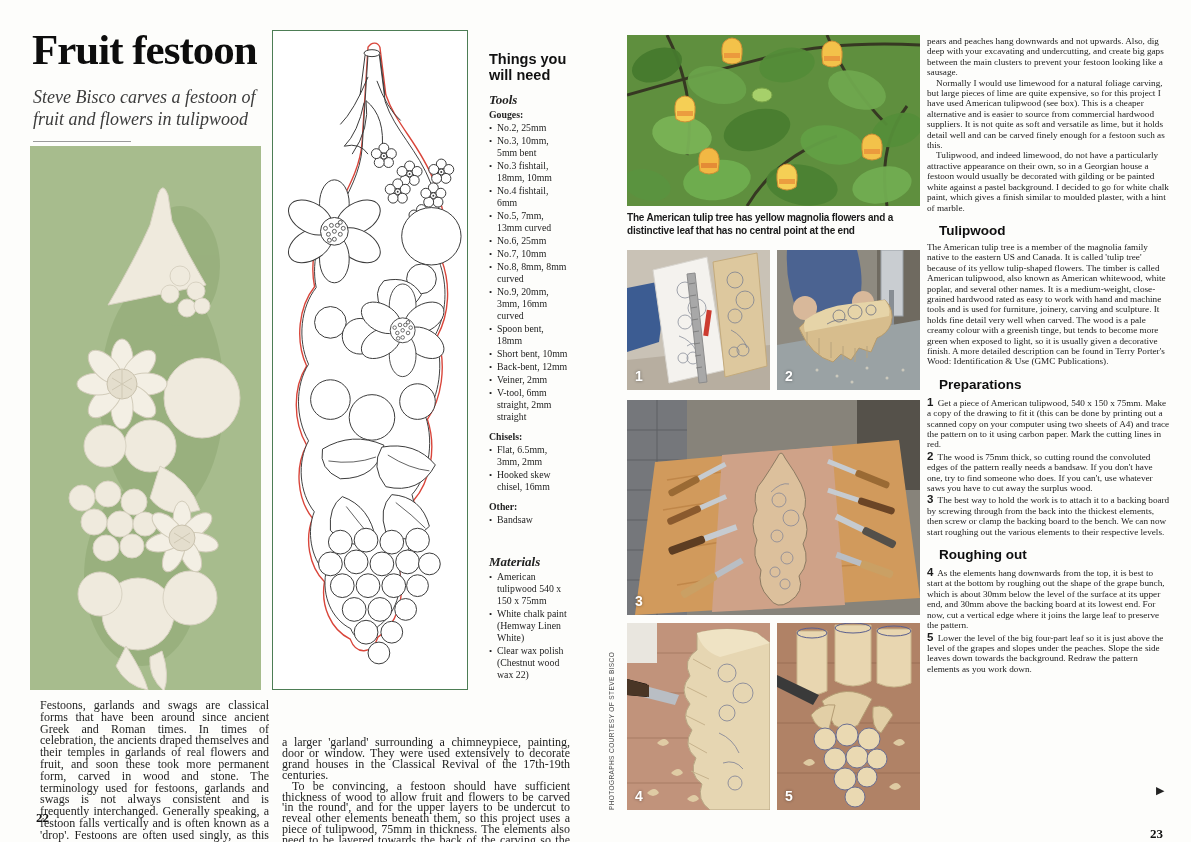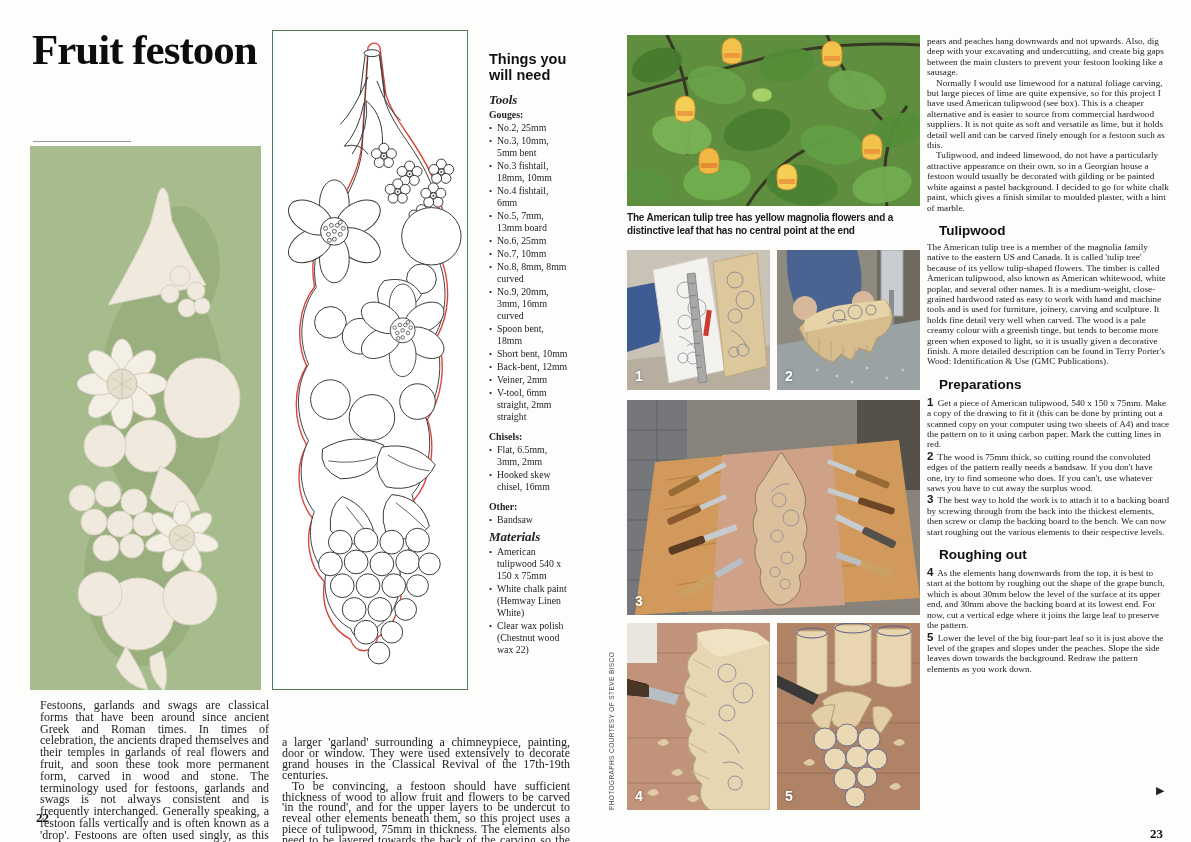--- a/index.html
+++ b/index.html
@@ -57,20 +57,21 @@
   .step{margin:0 0 9px;}
   .step b{font:bold 11.5px "Liberation Sans",sans-serif;padding-right:2px;}
   .arrow{left:1156px;top:784px;font-size:11px;color:#222;}
 </style>
 </head>
 <body>
 
 <div class="spread">
 
   <div class="abs title">Fruit festoon</div>
+  <div class="abs subtitle">Steve Bisco carves a festoon of fruit and flowers in tulipwood</div>
   <div class="abs rule"></div>
 
   <div class="abs photo festoon-photo">
     <svg viewBox="0 0 231 544" preserveAspectRatio="none">
       <rect width="231" height="544" fill="#abbf90"></rect>
       <rect width="231" height="544" fill="#9db382" opacity=".25"></rect>
       <g fill="#8ea873" opacity=".55">
         <ellipse cx="132" cy="250" rx="62" ry="120"></ellipse>
         <ellipse cx="112" cy="430" rx="58" ry="90"></ellipse>
         <ellipse cx="150" cy="120" rx="40" ry="60"></ellipse>
@@ -228,41 +229,41 @@
 
   <div class="abs things">
     <div class="things-h">Things you will need</div>
     <div class="tools-h">Tools</div>
     <div class="grp-h" style="margin-top:2px;">Gouges:</div>
     <ul>
       <li>No.2, 25mm</li>
       <li>No.3, 10mm, 5mm bent</li>
       <li>No.3 fishtail, 18mm, 10mm</li>
       <li>No.4 fishtail, 6mm</li>
-      <li>No.5, 7mm, 13mm board</li>
+      <li>No.5, 7mm, 13mm curved</li>
       <li>No.6, 25mm</li>
       <li>No.7, 10mm</li>
       <li>No.8, 8mm, 8mm curved</li>
       <li>No.9, 20mm, 3mm, 16mm curved</li>
       <li>Spoon bent, 18mm</li>
       <li>Short bent, 10mm</li>
       <li>Back-bent, 12mm</li>
       <li>Veiner, 2mm</li>
       <li>V-tool, 6mm straight, 2mm straight</li>
     </ul>
     <div class="grp-h">Chisels:</div>
     <ul>
       <li>Flat, 6.5mm, 3mm, 2mm</li>
       <li>Hooked skew chisel, 16mm</li>
     </ul>
     <div class="grp-h">Other:</div>
     <ul>
       <li>Bandsaw</li>
     </ul>
-    <div class="tools-h" style="margin-top:4px;">Materials</div>
+    <div class="tools-h" style="margin-top:29px;">Materials</div>
     <ul>
       <li>American tulipwood 540 x 150 x 75mm</li>
       <li>White chalk paint (Hemway Linen White)</li>
       <li>Clear wax polish (Chestnut wood wax 22)</li>
     </ul>
   </div>
 
   <div class="abs introcol icol1">
     <p>Festoons, garlands and swags are classical forms that have been around since ancient Greek and Roman times. In times of celebration, the ancients draped themselves and their temples in garlands of real flowers and fruit, and soon these took more permanent form, carved in wood and stone. The terminology used for festoons, garlands and swags is not always consistent and is frequently interchanged. Generally speaking, a festoon falls vertically and is often known as a 'drop'. Festoons are often used singly, as this one, or as part of</p>
   </div>

